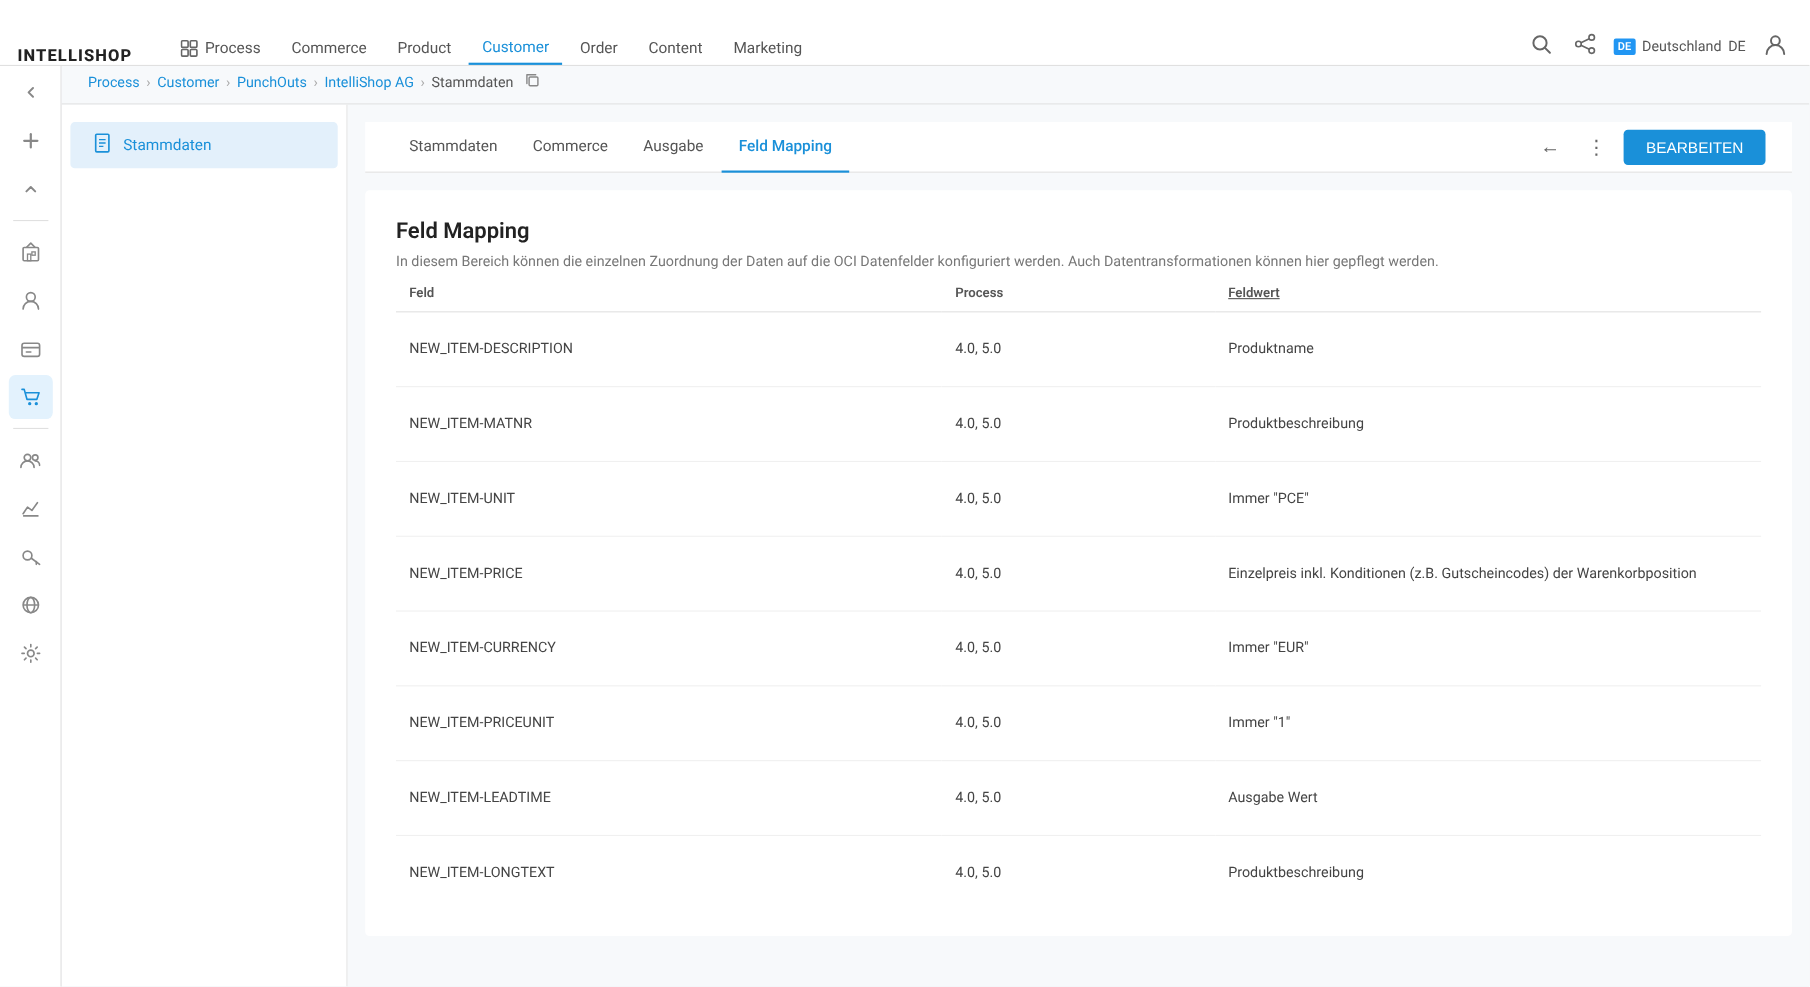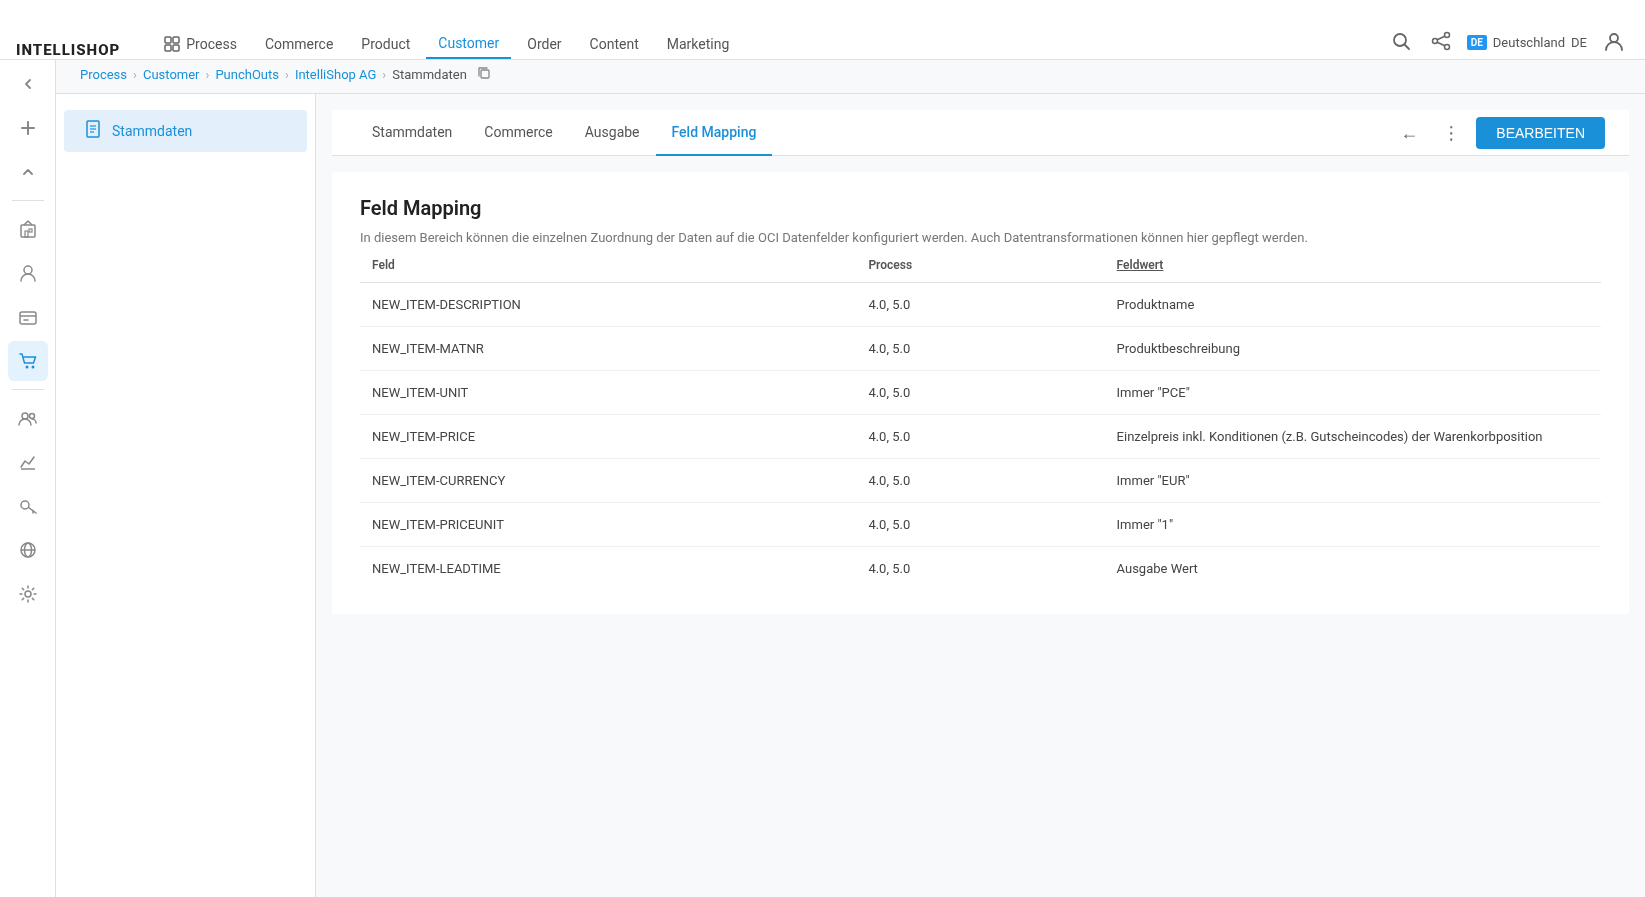--- a/index.html
+++ b/index.html
@@ -99,21 +99,21 @@
     .card-title { font-size: 20px; font-weight: 600; color: #222; margin-bottom: 8px; }
     .card-desc { font-size: 13px; color: #777; line-height: 1.5; }
 
     
     .mapping-table { width: 100%; border-collapse: collapse; }
     .mapping-table th {
       text-align: left; padding: 10px 12px; font-size: 12px; font-weight: 600;
       color: #555; border-bottom: 1px solid #e0e0e0;
     }
     .mapping-table td {
-      padding: 14px 12px; font-size: 13px; color: #444;
+      padding: 26px 12px; font-size: 13px; color: #444;
       border-bottom: 1px solid #f0f0f0;
     }
     .mapping-table tr:last-child td { border-bottom: none; }
     .col-feld { width: 40%; }
     .col-version { width: 20%; }
     .col-feldwert { width: 40%; text-decoration: underline; }
 
     
     ::-webkit-scrollbar { width: 6px; }
     ::-webkit-scrollbar-thumb { background: #ccc; border-radius: 3px; }
@@ -361,19 +361,24 @@
                 <tr>
                   <td>NEW_ITEM-PRICEUNIT</td>
                   <td>4.0, 5.0</td>
                   <td>Immer "1"</td>
                 </tr>
                 <tr>
                   <td>NEW_ITEM-LEADTIME</td>
                   <td>4.0, 5.0</td>
                   <td>Ausgabe Wert</td>
                 </tr>
+                <tr>
+                  <td>NEW_ITEM-LONGTEXT</td>
+                  <td>4.0, 5.0</td>
+                  <td>Produktbeschreibung</td>
+                </tr>
               </tbody>
           </table>
         </div>
       </div>
     </div>
   </div>
 </div>
 
 </body></html>

